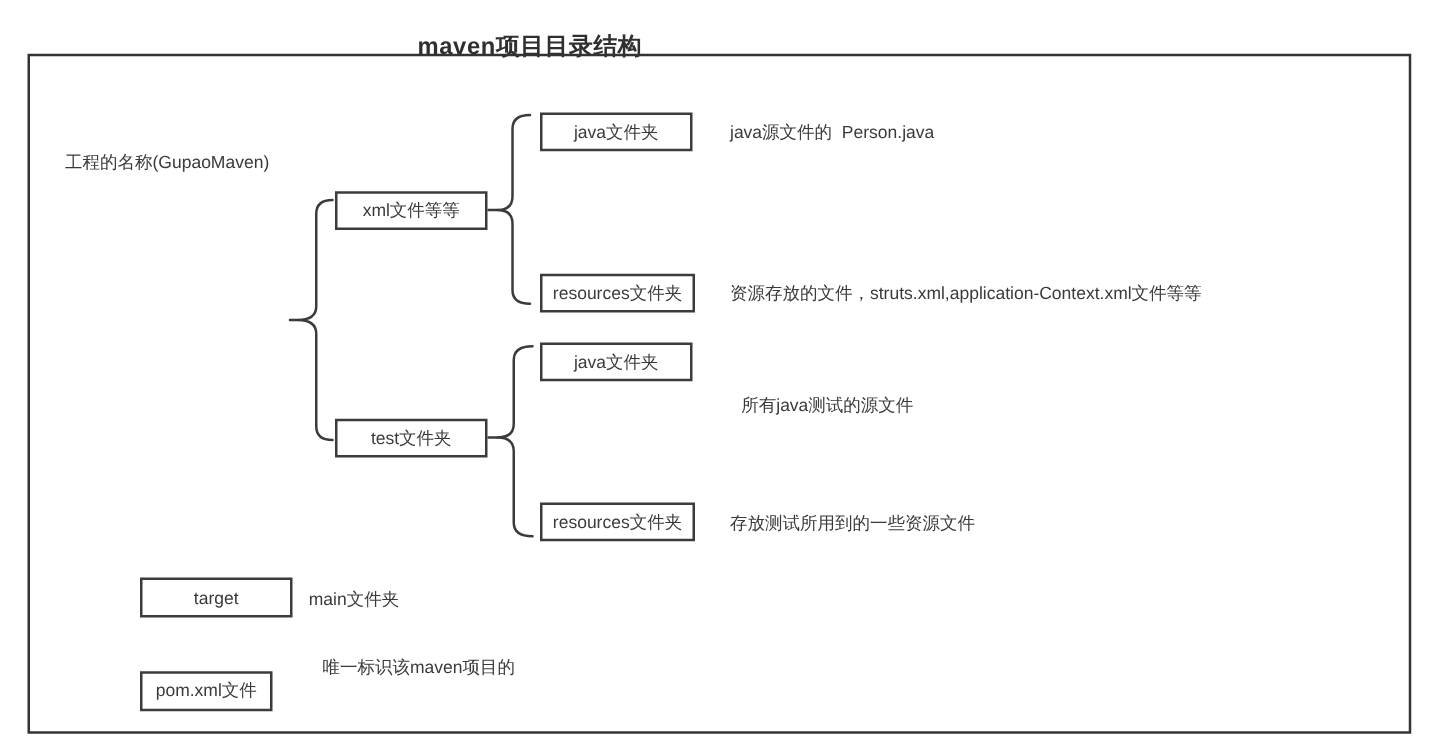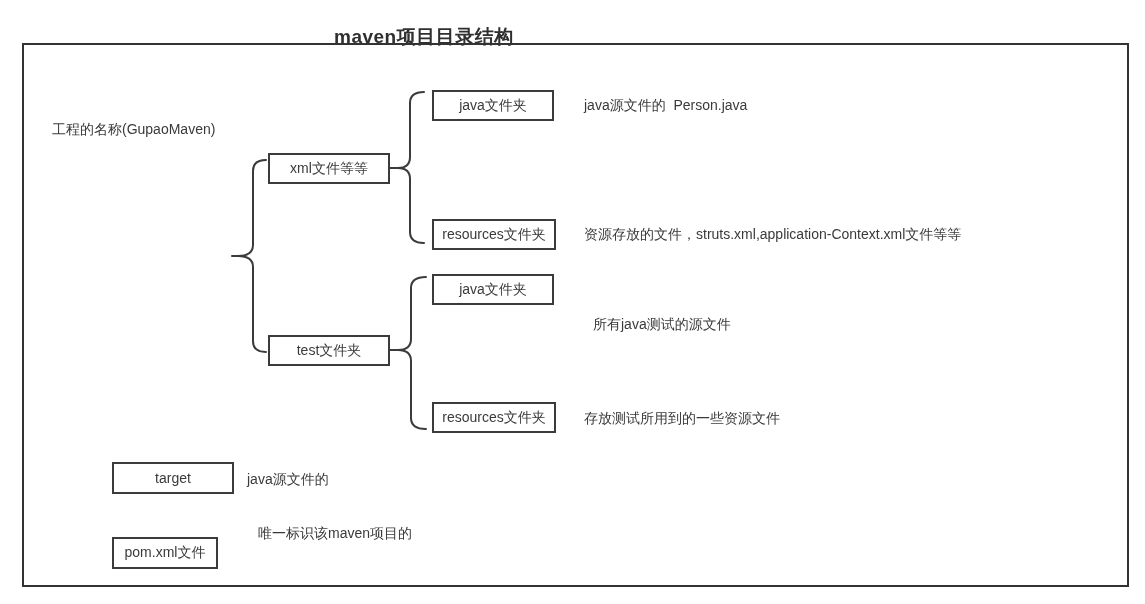--- a/index.html
+++ b/index.html
@@ -121,16 +121,16 @@
   <div class="node node-main-resources">resources文件夹</div>
   <div class="node node-test-java">java文件夹</div>
   <div class="node node-test-resources">resources文件夹</div>
   <div class="node node-target">target</div>
   <div class="node node-pom">pom.xml文件</div>
 
   <div class="annotation ann-main-java">java源文件的  Person.java</div>
   <div class="annotation ann-main-resources">资源存放的文件，struts.xml,application-Context.xml文件等等</div>
   <div class="annotation ann-test-java">所有java测试的源文件</div>
   <div class="annotation ann-test-resources">存放测试所用到的一些资源文件</div>
-  <div class="annotation ann-target">java源文件的</div>
+  <div class="annotation ann-target">main文件夹</div>
   <div class="annotation ann-pom">唯一标识该maven项目的</div>
 
 </div>
 
 </body></html>

